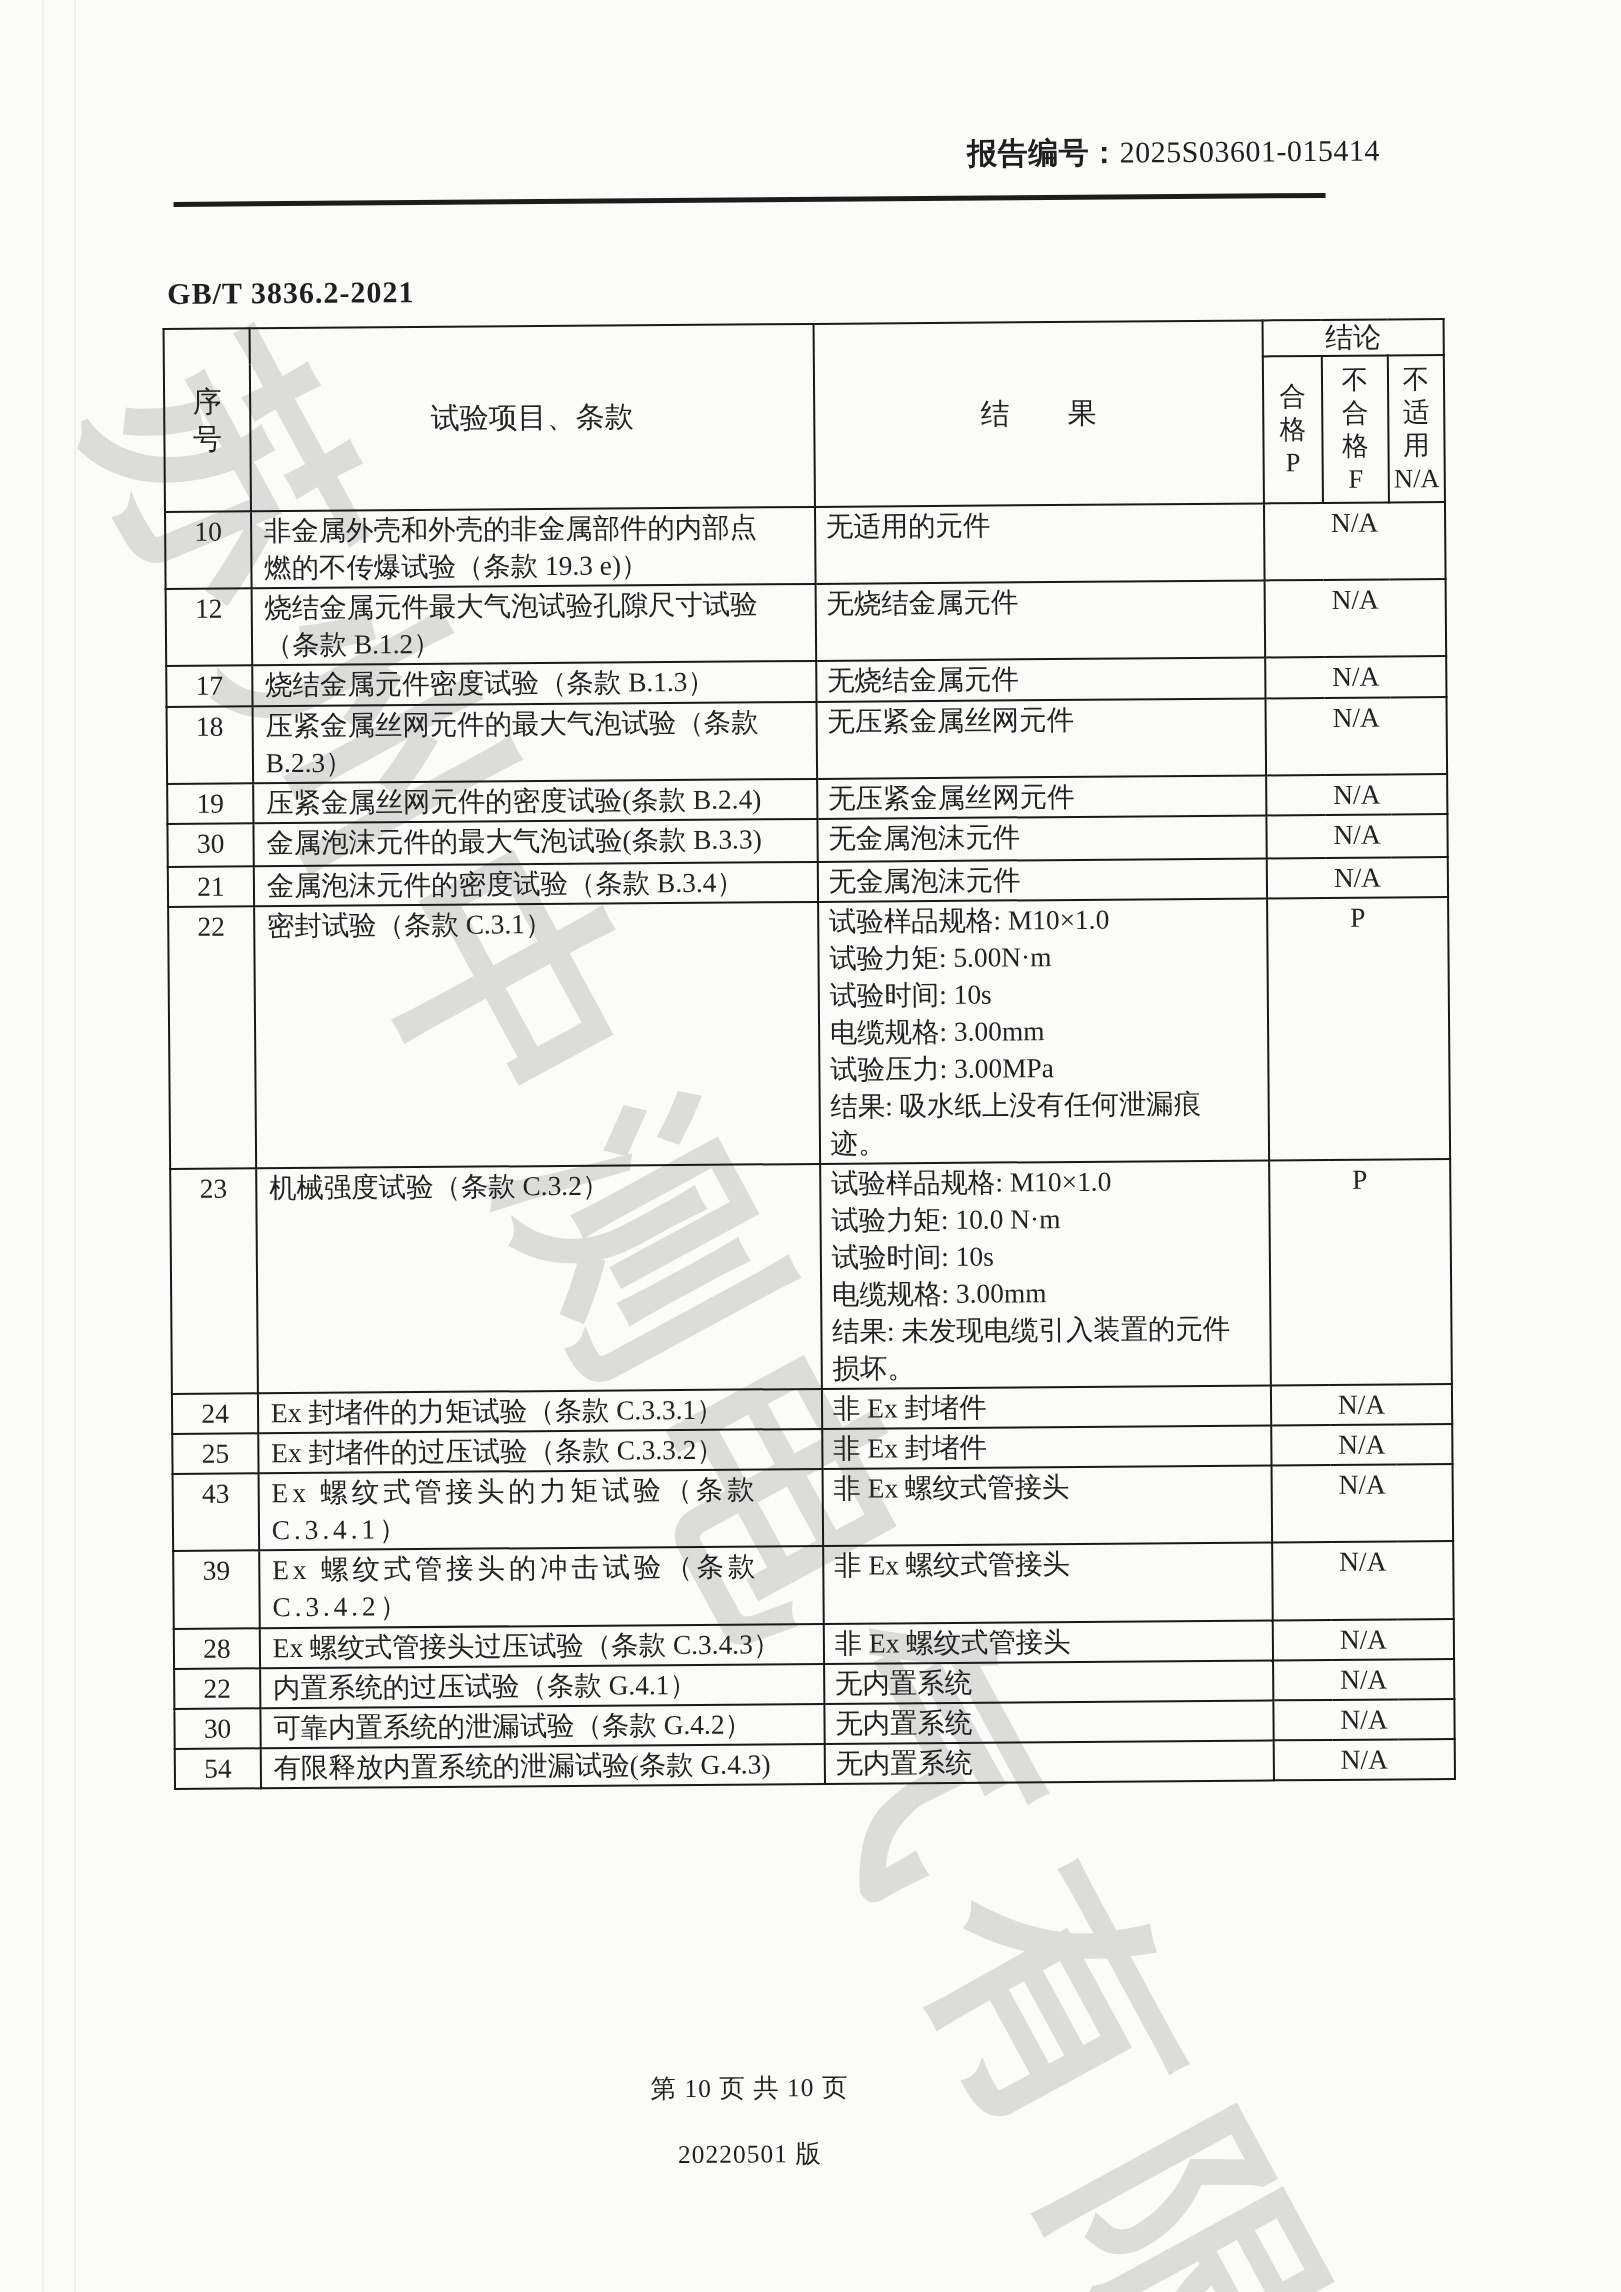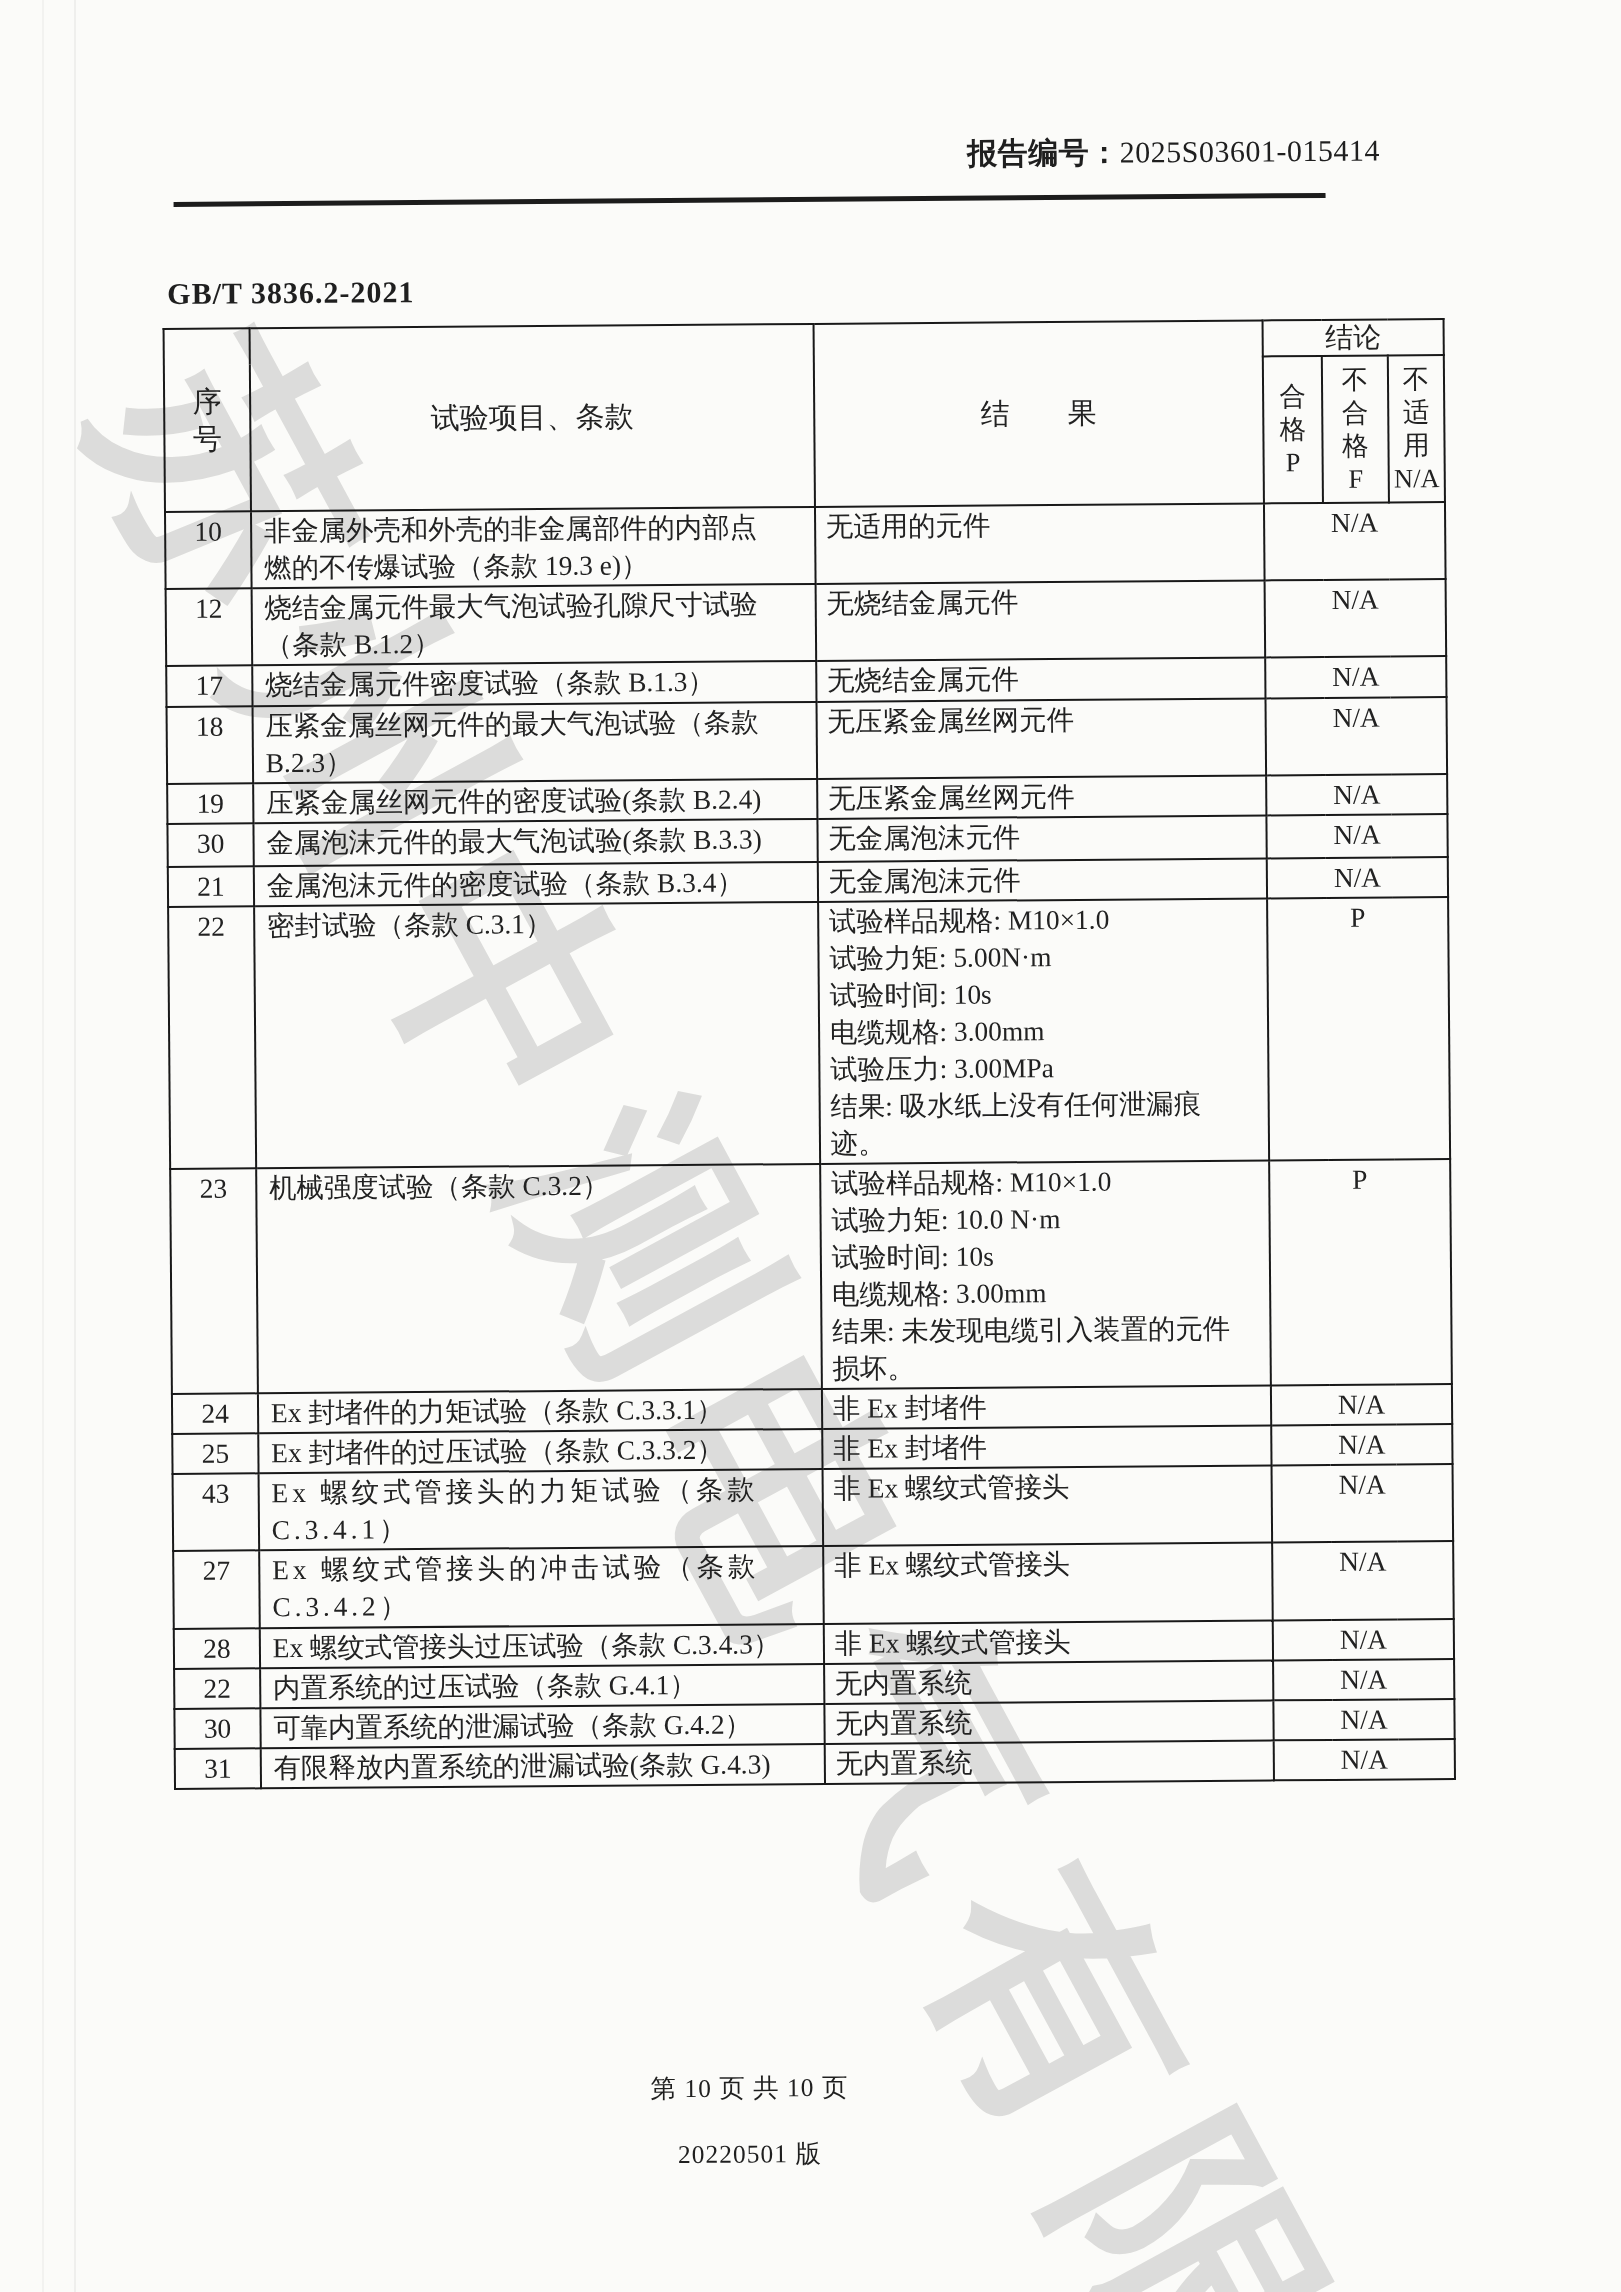--- a/index.html
+++ b/index.html
@@ -185,21 +185,21 @@
     <td class="c-concl" colspan="3">N/A</td>
   </tr>
           <tr style="height: 76px;">
     <td class="c-no">43</td>
     <td class="c-item spread">Ex 螺纹式管接头的力矩试验（条款
 C.3.4.1）</td>
     <td class="c-result">非 Ex 螺纹式管接头</td>
     <td class="c-concl" colspan="3">N/A</td>
   </tr>
           <tr style="height: 78px;">
-    <td class="c-no">27</td>
+    <td class="c-no">39</td>
     <td class="c-item spread">Ex 螺纹式管接头的冲击试验（条款
 C.3.4.2）</td>
     <td class="c-result">非 Ex 螺纹式管接头</td>
     <td class="c-concl" colspan="3">N/A</td>
   </tr>
           <tr style="height: 38px;">
     <td class="c-no">28</td>
     <td class="c-item">Ex 螺纹式管接头过压试验（条款 C.3.4.3）</td>
     <td class="c-result">非 Ex 螺纹式管接头</td>
     <td class="c-concl" colspan="3">N/A</td>
@@ -210,21 +210,21 @@
     <td class="c-result">无内置系统</td>
     <td class="c-concl" colspan="3">N/A</td>
   </tr>
           <tr style="height: 39px;">
     <td class="c-no">30</td>
     <td class="c-item">可靠内置系统的泄漏试验（条款 G.4.2）</td>
     <td class="c-result">无内置系统</td>
     <td class="c-concl" colspan="3">N/A</td>
   </tr>
           <tr style="height: 38px;">
-    <td class="c-no">31</td>
+    <td class="c-no">54</td>
     <td class="c-item">有限释放内置系统的泄漏试验(条款 G.4.3)</td>
     <td class="c-result">无内置系统</td>
     <td class="c-concl" colspan="3">N/A</td>
   </tr>
         </tbody>
     </table>
 
     <div class="footer-line footer-page">第 10 页  共 10 页</div>
     <div class="footer-line footer-version">20220501 版</div>
   </div>

